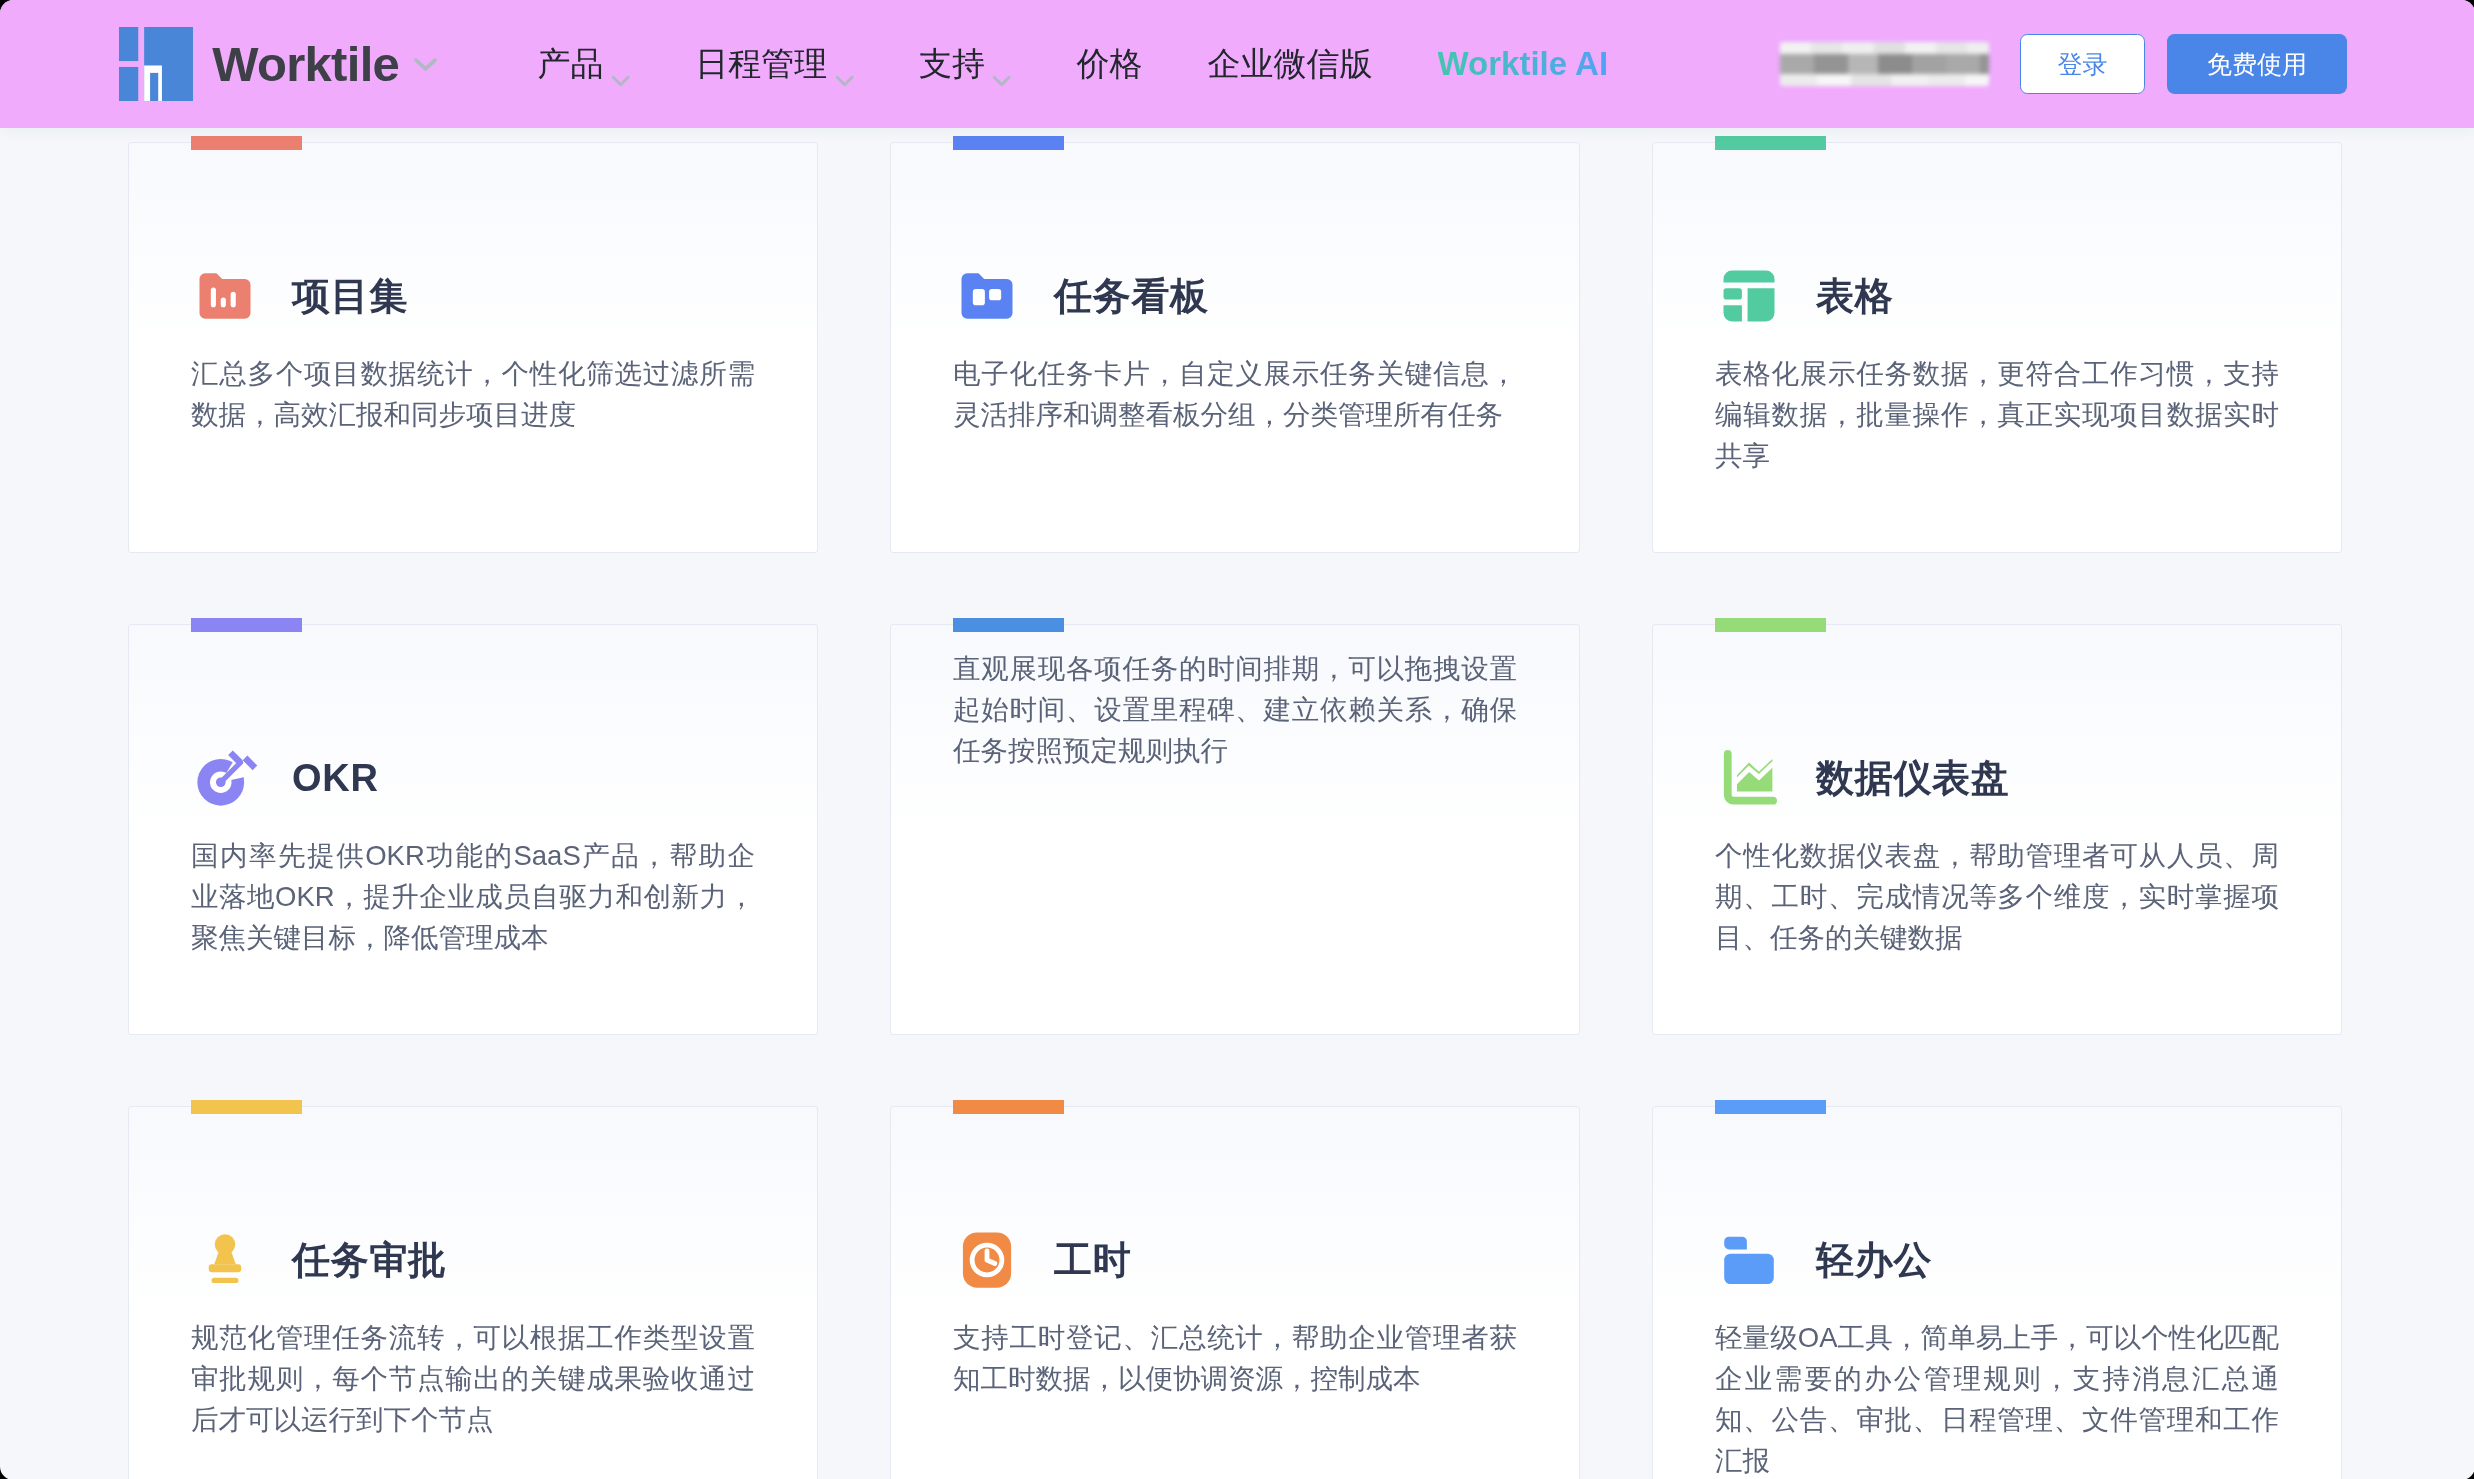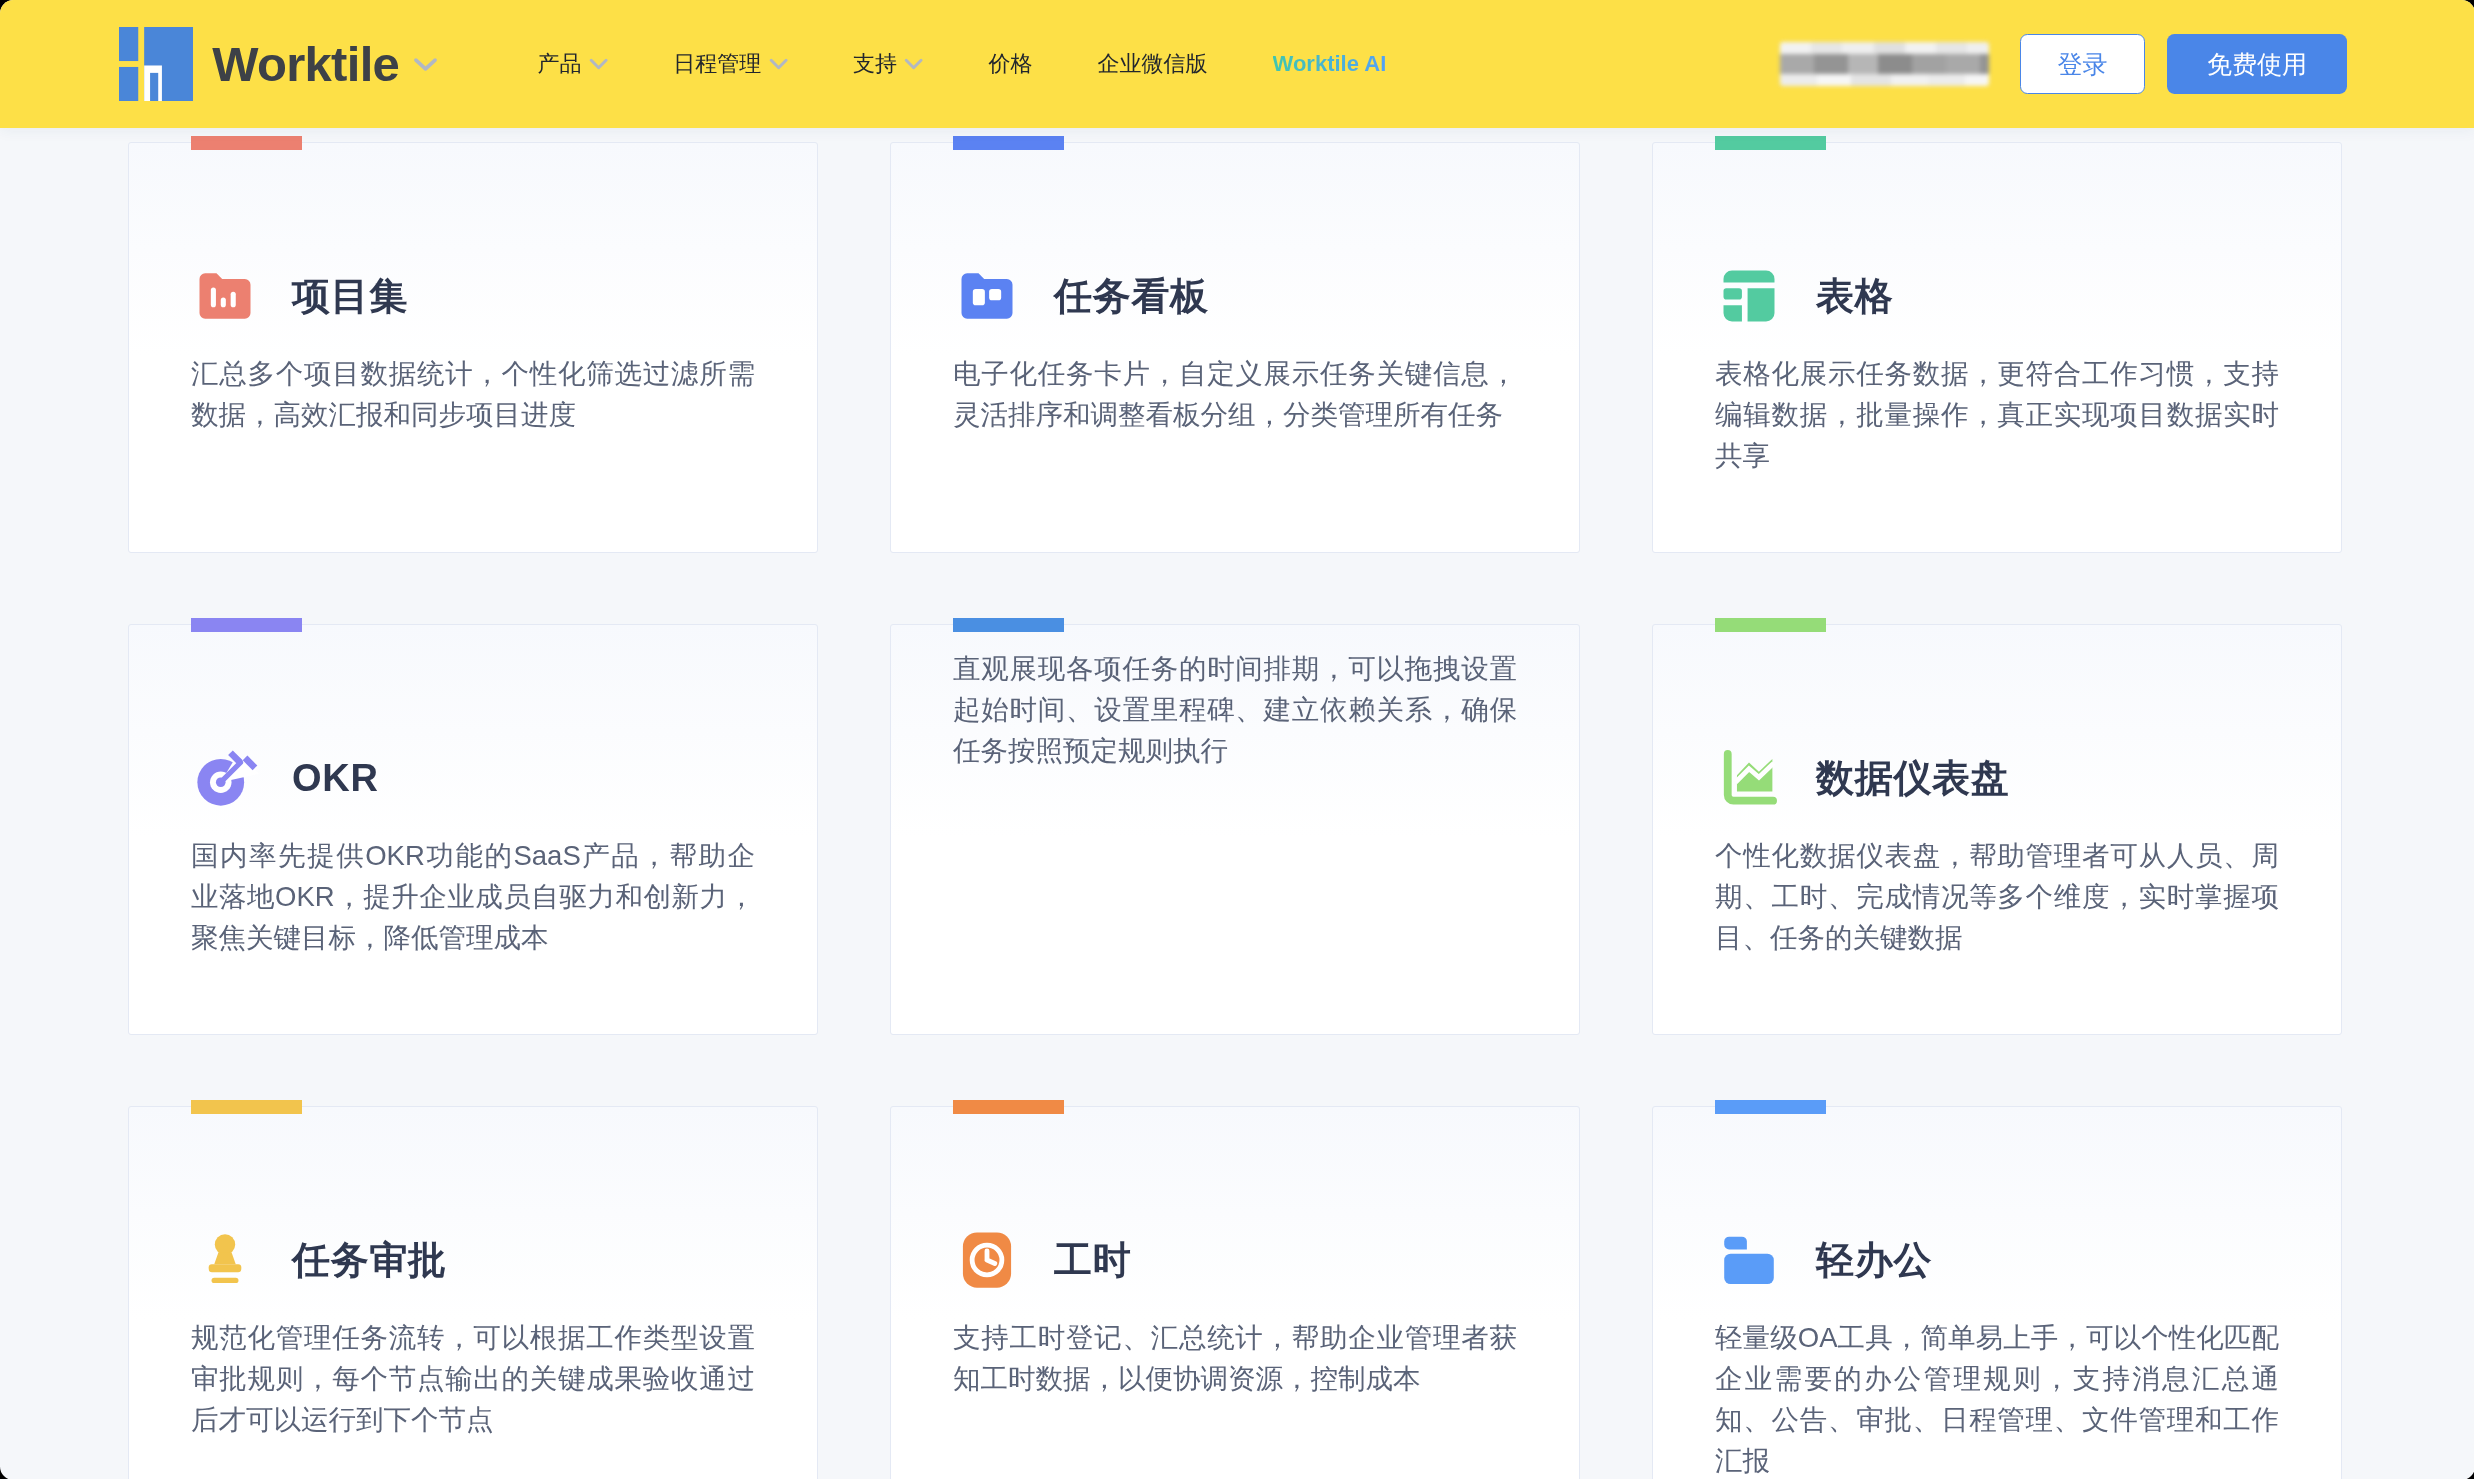--- a/index.html
+++ b/index.html
@@ -4,33 +4,33 @@
 <style>
   html,body{margin:0;padding:0;background:#000;}
   *{box-sizing:border-box;}
   .app{
     position:relative;width:2475px;height:1480px;overflow:hidden;
     border-radius:13.4px;background:#f5f7fa;
     font-family:"Liberation Sans","DejaVu Sans",sans-serif;
   }
   
   .header{
-    position:absolute;top:0;left:0;right:0;height:128px;background:#fde047;
+    position:absolute;top:0;left:0;right:0;height:128px;background:#f0abfc;
     display:flex;align-items:center;padding:0 128px 0 119px;z-index:5;
     box-shadow:0 3px 13.4px rgba(40,60,100,0.06);
   }
   .brand{display:flex;align-items:center;cursor:pointer;}
   .brand-mark{width:74px;height:74px;display:block;}
   .brand-name{
     margin-left:19.3px;font-size:49px;font-weight:700;color:#3d4147;letter-spacing:-0.7px;
   }
   .brand-caret{margin-left:13.4px;display:flex;align-items:center;}
   .nav{display:flex;align-items:center;margin-left:100px;gap:65px;}
   .nav-item{
-    display:flex;align-items:center;font-size:22px;color:#22262d;font-weight:500;
+    display:flex;align-items:flex-end;font-size:33px;color:#22262d;font-weight:500;
     cursor:pointer;white-space:nowrap;
   }
   .nav-item .chev{margin-left:7.4px;display:flex;align-items:center;}
   .nav-ai{font-weight:700;background-clip:text;-webkit-background-clip:text;color:transparent;}
   .spacer{flex:1;}
   .masked{
     width:209px;height:44px;border-radius:3px;overflow:hidden;filter:blur(2.2px);
     display:flex;flex-direction:column;margin-right:31px;
   }
   .masked .m1{height:27%;background:repeating-linear-gradient(90deg,#f2f2f2 0 31px,#e6e6e6 31px 62px,#efefef 62px 94px,#e0e0e0 94px 125px);}

